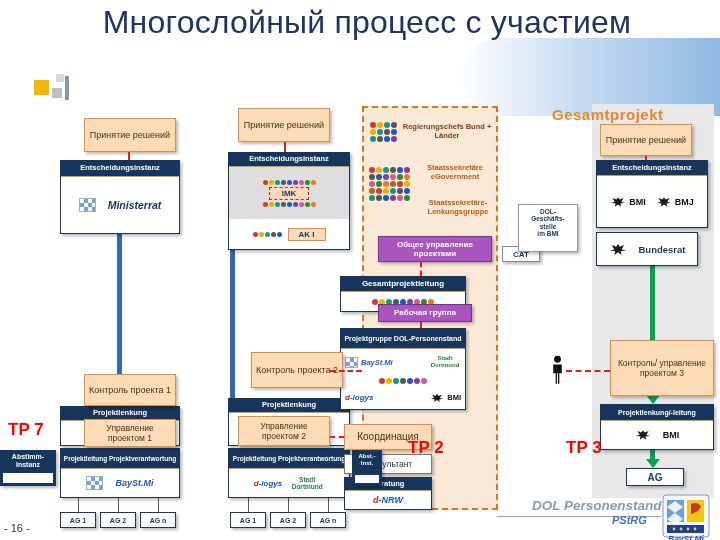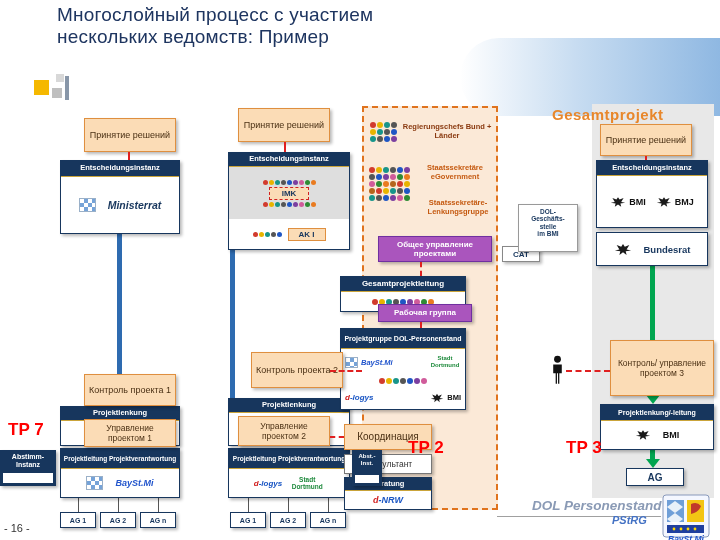--- a/index.html
+++ b/index.html
@@ -1,21 +1,21 @@
 <!DOCTYPE html>
 <html><head>
 <meta charset="utf-8">
 <style>
   html,body{margin:0;padding:0;background:#888;}
   #slide{position:relative;width:720px;height:540px;background:#fff;overflow:hidden;
          font-family:"Liberation Sans",sans-serif;color:#222;}
   .abs{position:absolute;box-sizing:border-box;}
   
-  .title{position:absolute;left:57px;top:4px;width:620px;font-size:19px;line-height:1.18;
-         color:#1e3560;letter-spacing:.2px;z-index:3;}
+  .title{position:absolute;left:57px;top:4px;width:620px;font-size:32px;line-height:1.18;
+         color:#1e3560;letter-spacing:.2px;z-index:3;text-align:center;}
   .swoosh{position:absolute;right:0;top:38px;width:260px;height:78px;z-index:0;
           background:linear-gradient(to left,#8fb8e2 0%,#c7dcf1 55%,rgba(255,255,255,0) 100%);
           border-radius:40px 0 0 40px;}
   .sq{position:absolute;z-index:2;}
   
   .panel{position:absolute;box-sizing:border-box;z-index:1;}
   
   .box{position:absolute;box-sizing:border-box;border:1px solid #17365d;background:#fff;
        box-shadow:2px 2px 3px rgba(0,0,0,.28);z-index:4;}
   .hdr{background:#17365d;color:#fff;font-weight:bold;text-align:center;display:flex;
@@ -67,21 +67,20 @@
 <div id="slide">
 
   <div class="swoosh"></div>
   <div class="sq" style="left:34px;top:80px;width:15px;height:15px;background:#f5b800;"></div>
   <div class="sq" style="left:52px;top:88px;width:10px;height:10px;background:#bfbfbf;"></div>
   <div class="sq" style="left:56px;top:74px;width:8px;height:8px;background:#d8d8d8;"></div>
   <div class="sq" style="left:65px;top:76px;width:4px;height:24px;background:#8896a8;"></div>
 
   <div class="title">
     <div>Многослойный процесс с участием</div>
-    <div>нескольких ведомств: Пример</div>
   </div>
 
   <div class="panel" style="left:362px;top:106px;width:136px;height:404px;background:#fbe9d7;border:2px dashed #e0731d;"></div>
   <div class="panel" style="left:592px;top:104px;width:122px;height:394px;background:#e8e8e8;"></div>
 
   <div class="vbar" style="left:117px;top:234px;width:5px;height:140px;background:#2e6bb0;"></div>
   <div class="vbar" style="left:230px;top:250px;width:5px;height:148px;background:#2e6bb0;"></div>
   <div class="vbar" style="left:650px;top:266px;width:5px;height:130px;background:#00a550;"></div>
   <div class="arr-g" style="left:646px;top:395px;"></div>
   <div class="vbar" style="left:650px;top:450px;width:5px;height:10px;background:#00a550;"></div>
@@ -387,21 +386,21 @@
       </span>
       <span style="display:flex;gap:3px;align-items:center;">
         <svg width="16" height="12" viewBox="0 0 20 14">
             <path d="M10 1 L12 4 L17 2 L14 7 L19 8 L13 9 L14 13 L10 10 L6 13 L7 9 L1 8 L6 7 L3 2 L8 4 Z" fill="#1a1a1a"></path>
           </svg>
         <span style="font-weight:bold;font-size:9px;color:#111;">BMJ</span>
       </span>
     </div>
   </div>
 
-  <div class="box bd" style="left:596px;top:232px;width:112px;height:34px;">
+  <div class="box bd" style="left:596px;top:232px;width:102px;height:34px;">
     <svg width="18" height="13" viewBox="0 0 20 14">
         <path d="M10 1 L12 4 L17 2 L14 7 L19 8 L13 9 L14 13 L10 10 L6 13 L7 9 L1 8 L6 7 L3 2 L8 4 Z" fill="#1a1a1a"></path>
       </svg>
     <span class="navytxt" style="font-size:9.5px;">Bundesrat</span>
   </div>
 
   <div class="lab" style="left:610px;top:340px;width:104px;height:56px;font-size:8.5px;">
     <span>Контроль/ управление проектом 3</span>
   </div>
 

